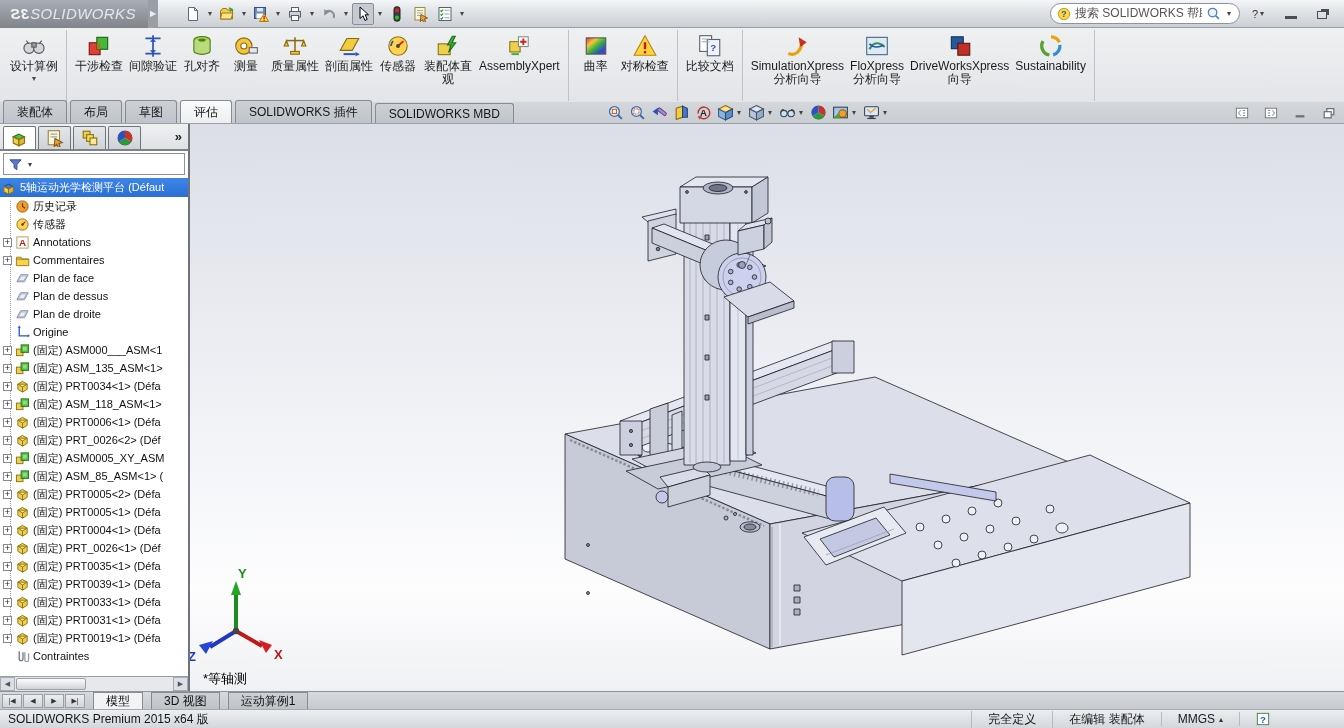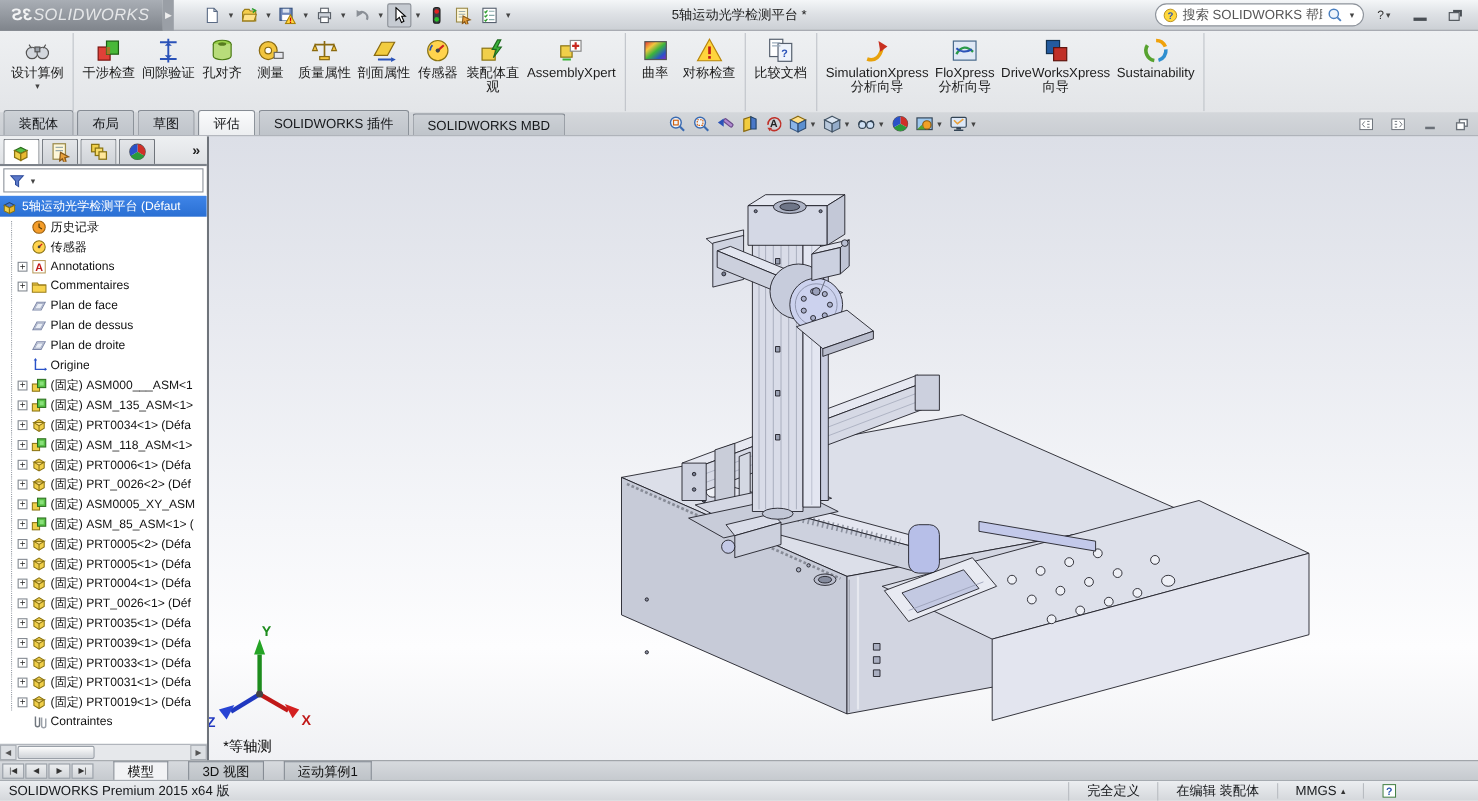--- a/index.html
+++ b/index.html
@@ -53,41 +53,41 @@
 #fmpanel{width:190px;flex:0 0 190px;background:#fff;border-right:2px solid #6f747b;display:flex;flex-direction:column}
 #fmtabs{height:27px;background:linear-gradient(#eef0f2,#dfe2e5);display:flex;align-items:flex-end;padding:2px 2px 0 3px;border-bottom:2px solid #7c828a;position:relative}
 .fmtab{width:33px;height:23px;border:1px solid #6f747b;border-bottom:none;background:linear-gradient(#e4e6e9,#cfd3d8);display:flex;align-items:center;justify-content:center;margin-right:2px;border-radius:2px 2px 0 0}
 .fmtab.active{background:#fff}
 .fmtab .ico{width:18px;height:18px}
 #fmchevron{position:absolute;right:6px;top:5px;font-weight:bold;font-size:13px;color:#222}
 #fmfilter{height:22px;margin:2px 3px;border:1px solid #8d939b;background:#fff;display:flex;align-items:center;padding-left:4px;gap:3px}
 #fmfilter .ico{width:15px;height:15px}
 #fmtree{flex:1;overflow:hidden;padding-top:1px;position:relative;background:#fff}
 #fmtree::before{content:"";position:absolute;left:10px;top:24px;bottom:30px;border-left:1px dotted #9aa0a8}
-.trow{height:18px;display:flex;align-items:center;white-space:nowrap;position:relative;padding-left:16px}
+.trow{height:18px;display:flex;align-items:center;white-space:nowrap;position:relative;padding-left:3px}
 .trow.root{background:linear-gradient(#3f85e8,#2a6fd3);color:#fff;height:19px;padding-left:2px}
 .exp{width:9px;height:9px;flex:0 0 9px;border:1px solid #848a92;background:#fff;color:#222;font-size:9px;line-height:7px;text-align:center;margin-right:3px;z-index:1}
 .expsp{width:12px;flex:0 0 12px}
 .tico{width:15px;height:15px;flex:0 0 15px;margin-right:3px;z-index:1}
 .tico svg{width:100%;height:100%}
 .tlabel{overflow:hidden;text-overflow:clip;font-size:11px}
 #fmhscroll{height:15px;flex:0 0 15px;border-top:1px solid #9aa0a8;background:#e6e8eb;display:flex;align-items:center}
 .harrow{width:15px;height:14px;background:#dcdfe3;border:1px solid #a7acb2;font-size:7px;display:flex;align-items:center;justify-content:center;color:#555}
 #hthumb{width:70px;height:12px;margin:0 1px;background:linear-gradient(#fdfdfd,#cfd3d8);border:1px solid #9aa0a8;border-radius:2px}
 
 
 #viewport{flex:1;position:relative;background:linear-gradient(180deg,#dcdfe7 0%,#e7e9ef 28%,#f5f6f9 62%,#fdfdfe 82%,#f0f1f4 100%);min-width:0}
 #model{position:absolute;inset:0;width:100%;height:100%}
 #viewlabel{position:absolute;left:13px;bottom:3px;font-weight:normal;font-size:13px;color:#000}
 
 
 #bottombar{height:18px;flex:0 0 18px;background:linear-gradient(#d7dade,#c6cacf);border-top:1px solid #8f949b;display:flex;align-items:stretch}
 #navbtns{display:flex;align-items:center;padding-left:2px;gap:1px}
 .navbtn{width:20px;height:14px;background:linear-gradient(#eceef0,#d2d5d9);border:1px solid #9aa0a8;font-size:7px;display:flex;align-items:center;justify-content:center;color:#333}
-.dtab{padding:1px 12px;border:1px solid #868c94;border-bottom:none;background:linear-gradient(#cdd1d5,#bec3c8);margin-left:18px;display:flex;align-items:center;white-space:nowrap}
+.dtab{padding:1px 12px;border:1px solid #868c94;border-bottom:none;background:linear-gradient(#cdd1d5,#bec3c8);margin-left:8px;display:flex;align-items:center;white-space:nowrap}
 .dtab.active{background:#f2f3f5}
 
 
 #statusbar{height:19px;flex:0 0 19px;background:linear-gradient(#eceef1,#d4d7db);border-top:1px solid #a6abb1;display:flex;align-items:center}
 #sb-left{margin-left:8px;color:#15171a}
 #sb-right{margin-left:auto;display:flex;align-items:center;gap:0}
 .sbitem{padding:0 16px;border-left:1px solid #b8bcc1;color:#15171a;display:flex;align-items:center;gap:4px}
 .sb-uparrow{font-size:8px;color:#333}
 #sb-help .ico{width:14px;height:14px}
 #sb-pad{width:58px}
@@ -187,21 +187,20 @@
           <span class="ico ">
             <svg viewBox="0 0 16 16">
               <rect x="2" y="1.5" width="12" height="13" fill="#fff" stroke="#56606e"></rect>
               <path d="M7.5 4.2h5M7.5 8h5M7.5 11.8h5" stroke="#8aa" fill="none"></path>
               <path d="M3.5 4.5l1 1 1.6-2M3.5 8.3l1 1 1.6-2M3.5 12.1l1 1 1.6-2" stroke="#2f9e2f" stroke-width="1.2" fill="none"></path>
             </svg>
           </span>
         </span>
         <span class="dd">▾</span>
       </div>
-    <div id="tb-title">5轴运动光学检测平台 *</div>
     <div id="tb-right">
       <div id="searchbox">
         <span class="ico" style="width:14px;height:14px">
             <svg viewBox="0 0 16 16">
               <circle cx="8" cy="8" r="6.5" fill="#ffd83c" stroke="#b8901c"></circle>
               <text x="8" y="11.5" font-size="10" text-anchor="middle" fill="#2a56b0" font-weight="bold">?</text>
             </svg>
           </span>
         <span class="ph">搜索 SOLIDWORKS 帮助</span>
         <span class="ico" style="width:15px;height:15px">

